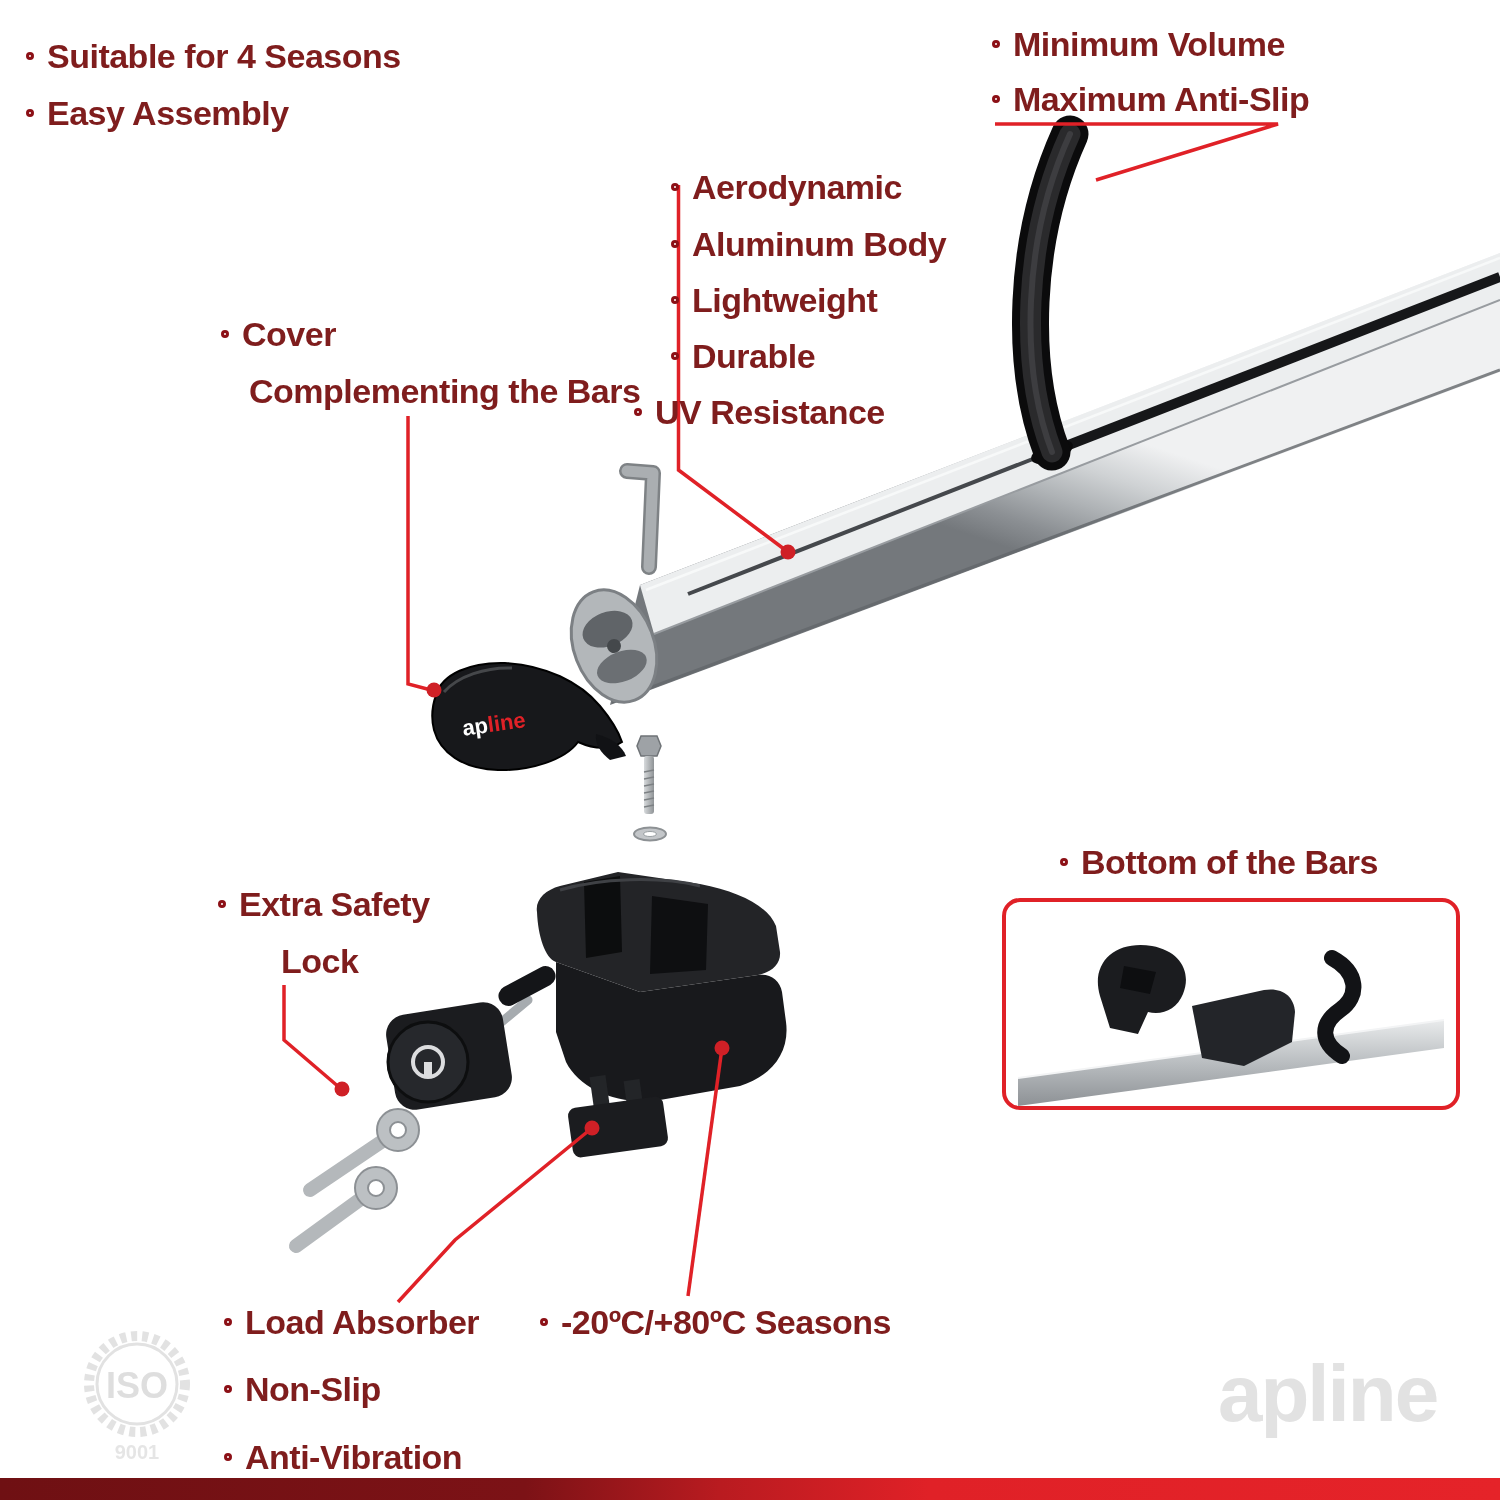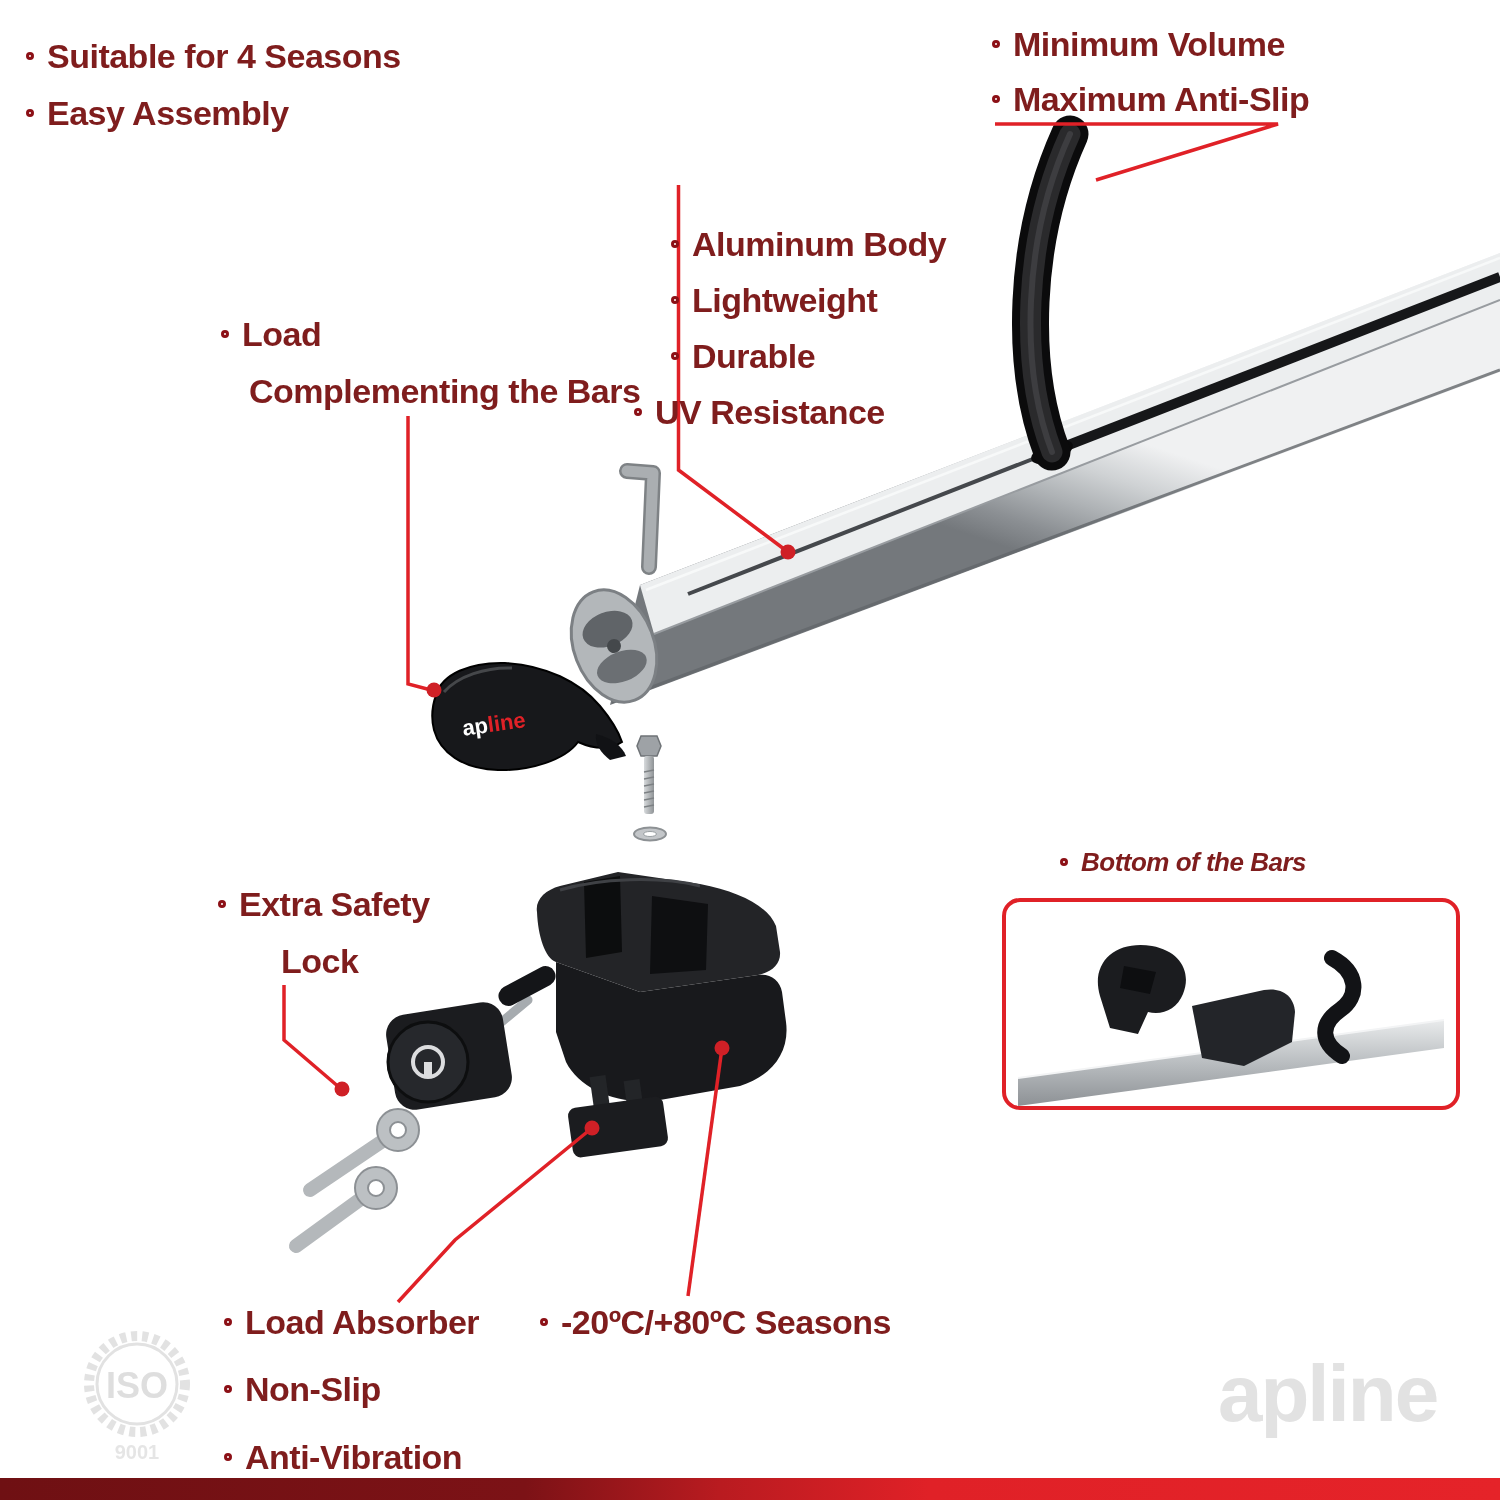--- a/index.html
+++ b/index.html
@@ -7,21 +7,21 @@
   .stage {
     position:relative; width:1500px; height:1500px; background:#ffffff;
     overflow:hidden; font-family:"Liberation Sans", sans-serif;
   }
   .art { position:absolute; left:0; top:0; z-index:1; }
   .lbl {
     position:absolute; display:flex; align-items:center; gap:13px;
     font-weight:700; font-size:34px; line-height:40px; color:#7f1d1d;
     letter-spacing:-0.5px; white-space:nowrap; z-index:3;
   }
-  .lbl.title { font-size:26px; line-height:46px;font-style:italic; }
+  .lbl.title { font-size:34px; line-height:46px; }
   .ring {
     width:8px; height:8px; border:3.5px solid #8c1016; border-radius:50%;
     background:#ffffff; flex:0 0 auto;
   }
   .plain { padding-left:0; }
   .inset {
     position:absolute; left:1002px; top:898px; width:458px; height:212px;
     border:4px solid #e02127; border-radius:18px; background:#ffffff; z-index:2;
   }
   .iso { position:absolute; left:72px; top:1322px; opacity:.6; z-index:2; }
@@ -167,40 +167,44 @@
 
   <div class="lbl" style="left:992px;top:24px">
     <span class="ring"></span>
     <span>Minimum Volume</span>
   </div>
   <div class="lbl" style="left:992px;top:79px">
     <span class="ring"></span>
     <span>Maximum Anti-Slip</span>
   </div>
 
+  <div class="lbl" style="left:671px;top:167px">
+    <span class="ring"></span>
+    <span>Aerodynamic</span>
+  </div>
   <div class="lbl" style="left:671px;top:224px">
     <span class="ring"></span>
     <span>Aluminum Body</span>
   </div>
   <div class="lbl" style="left:671px;top:280px">
     <span class="ring"></span>
     <span>Lightweight</span>
   </div>
   <div class="lbl" style="left:671px;top:336px">
     <span class="ring"></span>
     <span>Durable</span>
   </div>
   <div class="lbl" style="left:634px;top:392px">
     <span class="ring"></span>
     <span>UV Resistance</span>
   </div>
 
   <div class="lbl" style="left:221px;top:314px">
     <span class="ring"></span>
-    <span>Load</span>
+    <span>Cover</span>
   </div>
   <div class="lbl plain" style="left:249px;top:371px">
     <span>Complementing the Bars</span>
   </div>
 
   <div class="lbl" style="left:218px;top:884px">
     <span class="ring"></span>
     <span>Extra Safety</span>
   </div>
   <div class="lbl plain" style="left:281px;top:941px">

